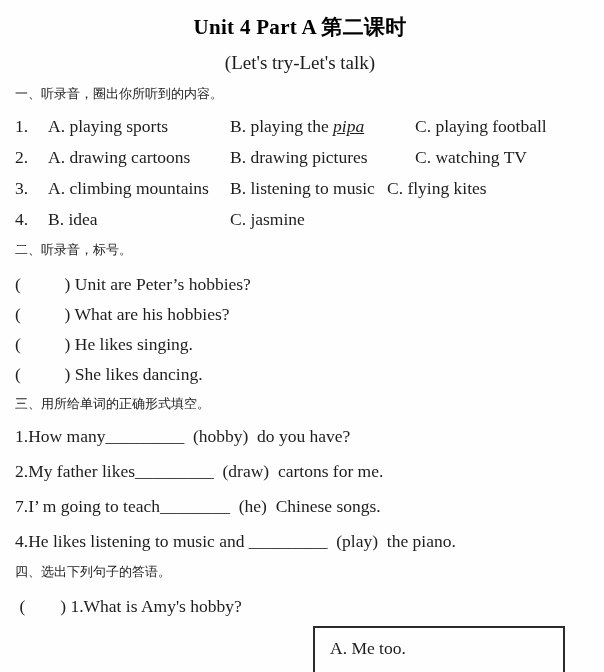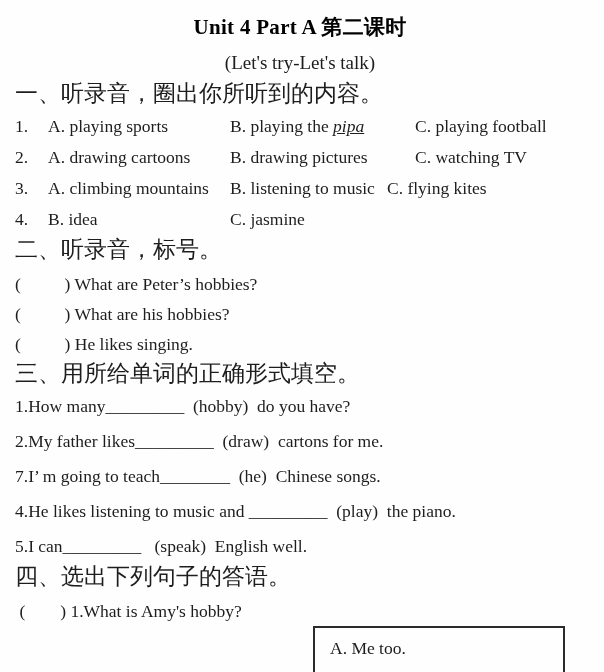--- a/index.html
+++ b/index.html
@@ -28,21 +28,21 @@
     color: #000;
     letter-spacing: 0.3px;
   }
   .subtitle {
     text-align: center;
     font-size: 19px;
     line-height: 22px;
     margin-top: 12px;
   }
   .heading {
-    font-size: 23px;
+    font-size: 13px;
     line-height: 22px;
     margin-top: 8px;
     white-space: pre;
   }
   .heading.h1 { margin-top: 9px; }
   .heading.h2 { margin-top: 4px; }
   .heading.h3 { margin-top: 4px; }
   .heading.h4 { margin-top: 2px; }
   .options { margin-top: 6px; }
   .orow {
@@ -117,33 +117,33 @@
     <div class="orow">
       <span class="onum">4.</span>
       <span class="opt-b"><span>B. idea</span><i></i></span>
       <span class="opt-c">C. jasmine</span>
     </div>
   </div>
 
   <div class="heading h2">二、听录音，标号。</div>
 
   <div class="prows">
-    <div class="prow">(          ) What are Peter’s hobbies?</div>
+    <div class="prow">(          ) Unit are Peter’s hobbies?</div>
     <div class="prow">(          ) What are his hobbies?</div>
     <div class="prow">(          ) He likes singing.</div>
+    <div class="prow">(          ) She likes dancing.</div>
   </div>
 
   <div class="heading h3">三、用所给单词的正确形式填空。</div>
 
   <div class="frows">
     <div class="frow">1.How many_________  (hobby)  do you have?</div>
     <div class="frow">2.My father likes_________  (draw)  cartons for me.</div>
     <div class="frow">7.I’ m going to teach________  (he)  Chinese songs.</div>
     <div class="frow">4.He likes listening to music and _________  (play)  the piano.</div>
-    <div class="frow">5.I can_________   (speak)  English well.</div>
   </div>
 
   <div class="heading h4">四、选出下列句子的答语。</div>
 
   <div class="qrow"> (        ) 1.What is Amy's hobby?</div>
 
   <div class="answer-box">
     <div class="answer-line">A. Me too.</div>
     <div class="answer-line">B. She likes watching TV.</div>
   </div>

